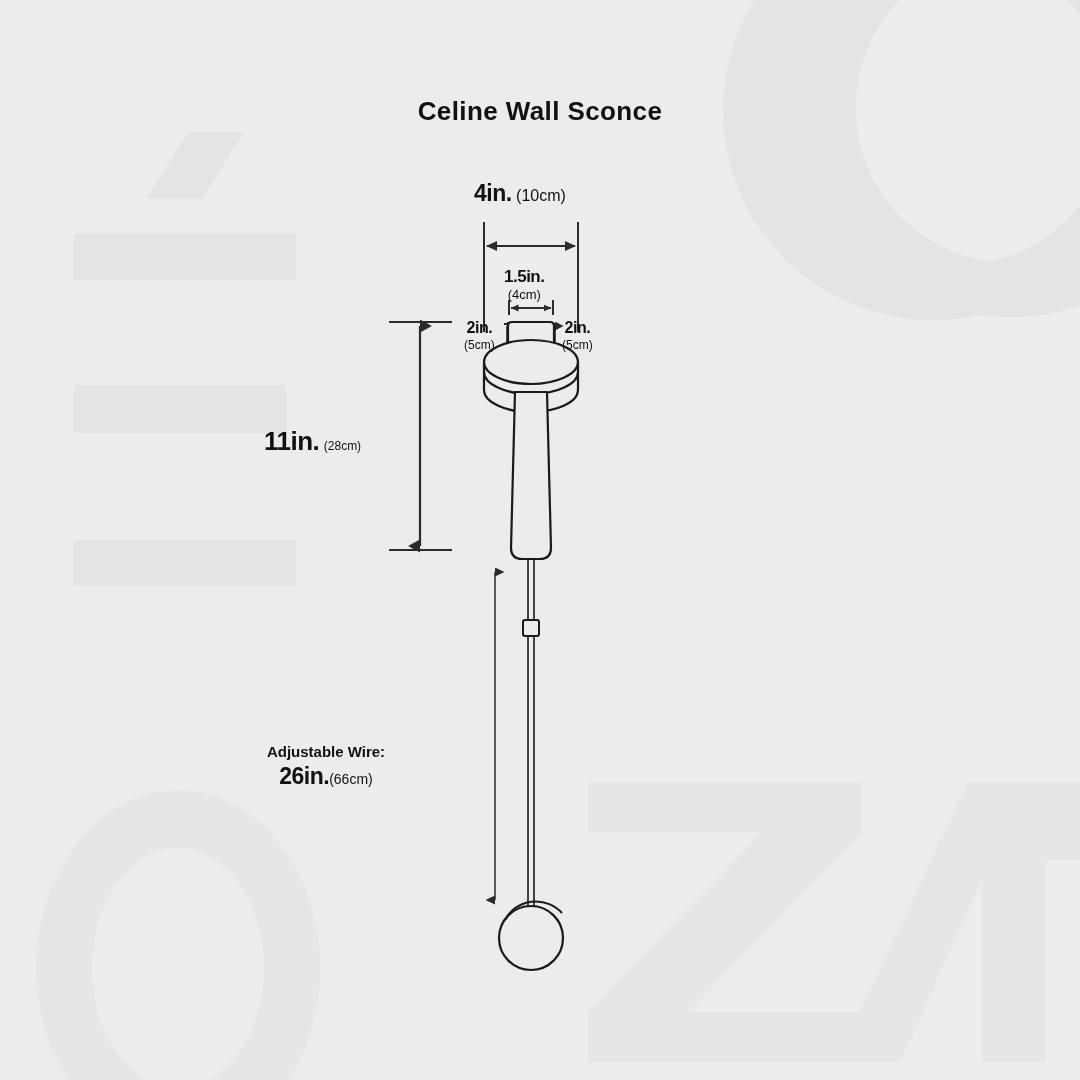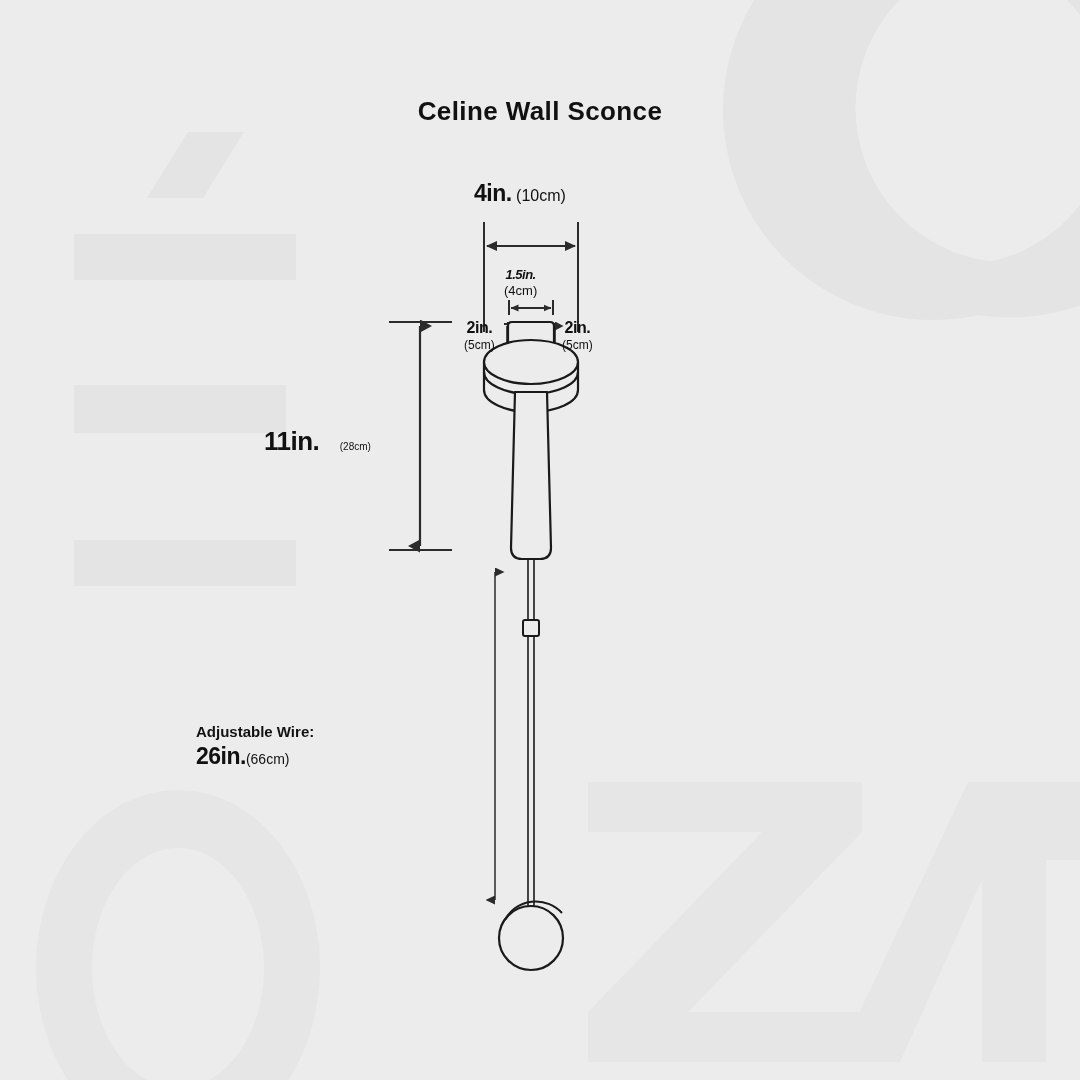--- a/index.html
+++ b/index.html
@@ -56,43 +56,43 @@
     color: #111111;
   }
 
   
   #lbl-width { left: 474px; top: 182px; text-align: right; }
   #lbl-width .big { font-size: 23px; }
   #lbl-width .sm  { font-size: 16px; }
 
   
   #lbl-neck { left: 504px; top: 268px; text-align: center; }
-  #lbl-neck .big { font-size: 13px; display:block;font-style:italic; }
+  #lbl-neck .big { font-size: 17px; display:block; }
   #lbl-neck .sm  { font-size: 13px; display:block; margin-top: 3px; text-align: center; }
 
   
   #lbl-left2 { left: 464px; top: 320px; text-align: center; }
   #lbl-left2 .big { font-size: 16px; display:block; }
   #lbl-left2 .sm  { font-size: 12px; display:block; margin-top: 3px; }
 
   
   #lbl-right2 { left: 562px; top: 320px; text-align: center; }
   #lbl-right2 .big { font-size: 16px; display:block; }
   #lbl-right2 .sm  { font-size: 12px; display:block; margin-top: 3px; }
 
   
   #lbl-height { left: 264px; top: 428px; }
   #lbl-height .big { font-size: 26px; }
-  #lbl-height .sm  { font-size: 10px; margin-left: 16px; }
+  #lbl-height .sm  { font-size: 12px; }
 
   
   #lbl-wire {
-    left: 196px; top: 724px;
+    left: 196px; top: 744px;
     width: 260px;
-    text-align: left;
+    text-align: center;
   }
   #lbl-wire .cap { font-size: 15px; font-weight: bold; display:block; }
   #lbl-wire .row { display:block; margin-top: 6px; }
   #lbl-wire .big { font-size: 23px; }
   #lbl-wire .sm  { font-size: 14px; }
 </style>
 </head>
 <body>
 
 <div id="stage">

